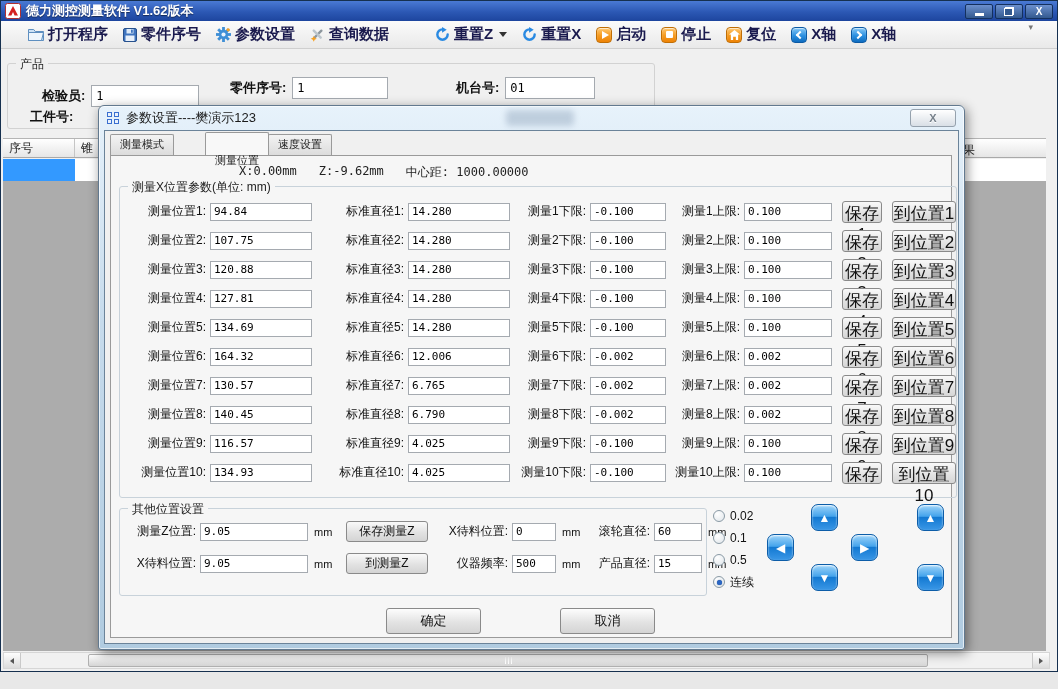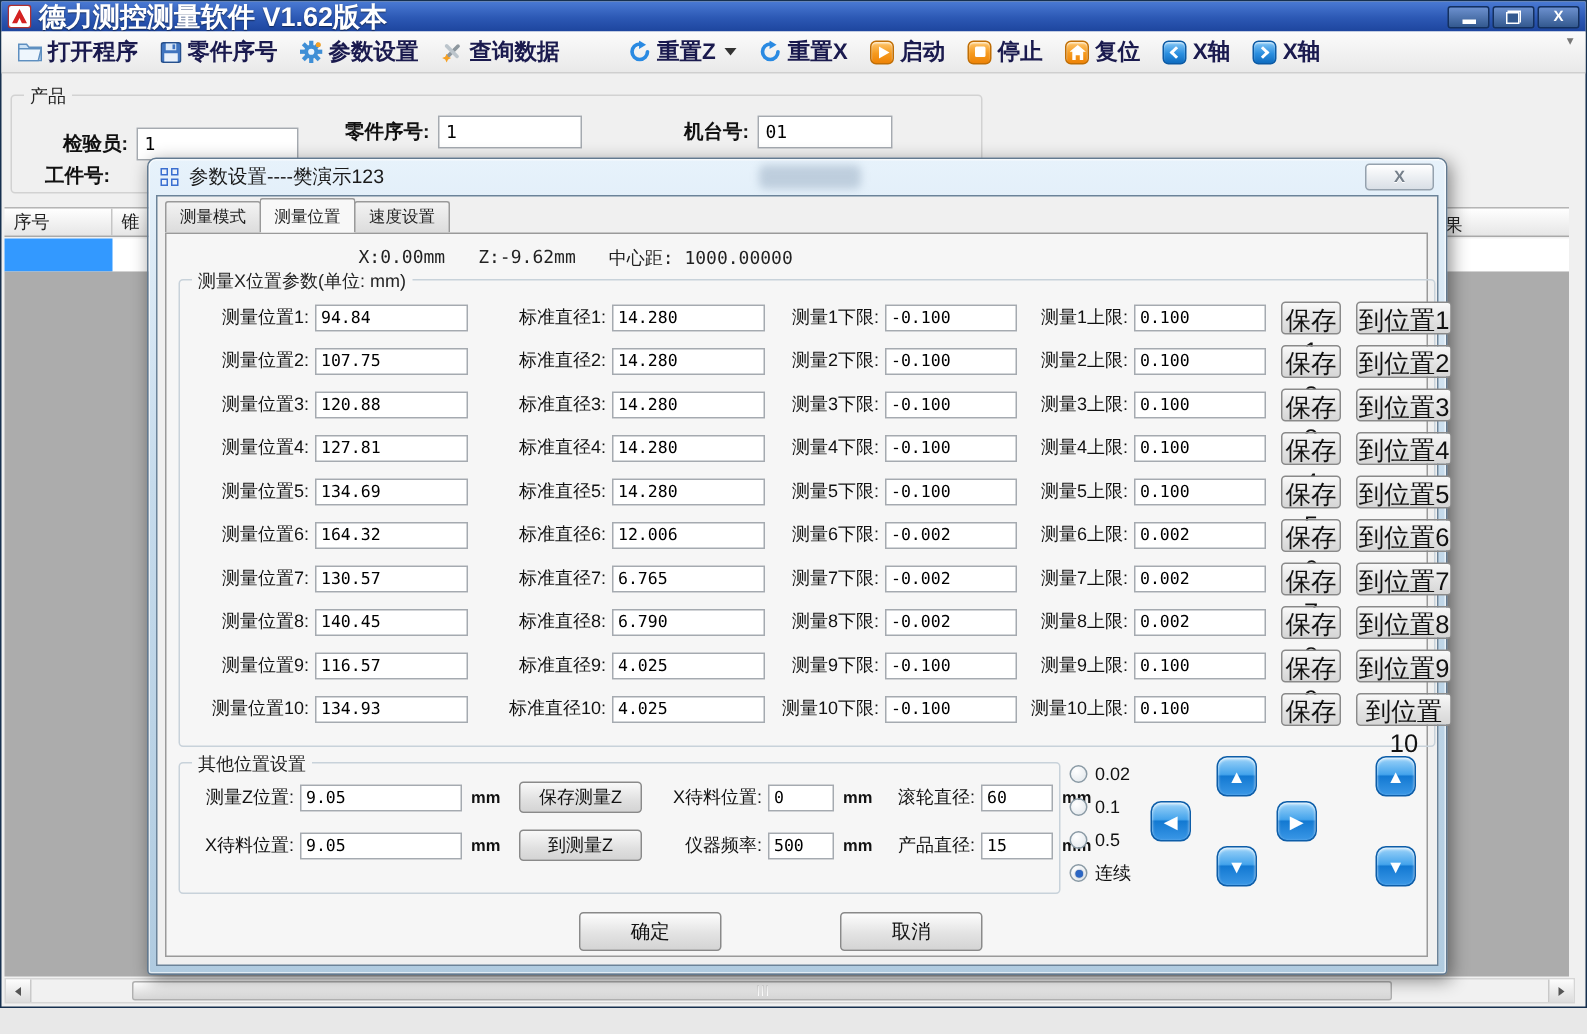--- a/index.html
+++ b/index.html
@@ -2,29 +2,29 @@
 <html><head>
 <meta charset="utf-8">
 <style>
   * { margin:0; padding:0; box-sizing:border-box; }
   html,body { width:1058px; height:689px; }
   body { font-family:"Liberation Sans","DejaVu Sans",sans-serif; background:#e8e8e8; position:relative; overflow:hidden; }
 
   
   .win { position:absolute; left:0; top:0; width:1058px; height:672px; border:1px solid #16304f; background:#f0f0f0; }
   .titlebar { position:absolute; left:0; top:0; right:0; height:20px; background:linear-gradient(180deg,#4a7ad4 0%,#2c58b4 55%,#1d459e 100%); display:flex; align-items:center; padding:0 4px; }
-  .titlebar .ttl { color:#fff; font-size:18px; font-weight:bold; margin-left:5px; text-shadow:0 1px 1px rgba(0,0,0,.5); }
+  .titlebar .ttl { color:#fff; font-size:13px; font-weight:bold; margin-left:5px; text-shadow:0 1px 1px rgba(0,0,0,.5); }
   .wctl { margin-left:auto; display:flex; gap:2px; }
   .wbtn { width:28px; height:15px; border:1px solid #14305e; border-radius:2px; background:linear-gradient(180deg,#6c90ce,#33598f); display:flex; align-items:center; justify-content:center; color:#fff; font-size:10px; font-weight:bold; }
   .minbar { width:9px; height:3px; background:#fff; margin-top:6px; }
   .rst { position:relative; width:10px; height:9px; }
   .rst::before { content:''; position:absolute; right:0; top:0; width:7px; height:6px; border:1px solid #fff; }
   .rst::after  { content:''; position:absolute; left:0; bottom:0; width:7px; height:6px; border:1px solid #fff; background:#33598f; }
 
-  .toolbar { position:absolute; left:0; top:20px; right:0; height:28px; background:linear-gradient(180deg,#fbfbfb,#e9e9e9); border-bottom:1px solid #cfcfcf; display:flex; align-items:center; padding:0 8px; gap:9px; }
+  .toolbar { position:absolute; left:0; top:20px; right:0; height:28px; background:linear-gradient(180deg,#fbfbfb,#e9e9e9); border-bottom:1px solid #cfcfcf; display:flex; align-items:center; padding:0 24px; gap:9px; }
   .titem { display:flex; align-items:center; gap:4px; font-size:15px; font-weight:bold; color:#1a1a4e; cursor:default; padding:2px 3px; white-space:nowrap; }
   .tsep { width:22px; }
   .caret { width:0; height:0; border-left:4px solid transparent; border-right:4px solid transparent; border-top:5px solid #333; margin-left:2px; }
   .osq { width:16px; height:16px; border-radius:4px; background:linear-gradient(180deg,#ffc76e 0%,#f59a1f 55%,#ee8306 100%); border:1px solid #c06e05; box-shadow:inset 0 1px 1px rgba(255,255,255,.7); display:flex; align-items:center; justify-content:center; }
   .bsq { width:16px; height:16px; border-radius:4px; background:linear-gradient(180deg,#86c8f6 0%,#2b8fe0 55%,#0f6cc0 100%); border:1px solid #0c5aa4; box-shadow:inset 0 1px 1px rgba(255,255,255,.6); display:flex; align-items:center; justify-content:center; }
   .tri-r { width:0; height:0; border-left:7px solid #fff; border-top:4px solid transparent; border-bottom:4px solid transparent; margin-left:2px; }
   .sqw { width:7px; height:7px; background:#fff; border-radius:1px; }
   .chl { width:6px; height:6px; border-left:2.5px solid #fff; border-bottom:2.5px solid #fff; transform:rotate(45deg); margin-left:2px; }
   .chr { width:6px; height:6px; border-right:2.5px solid #fff; border-top:2.5px solid #fff; transform:rotate(45deg); margin-right:2px; }
   .ovfl { margin-left:auto; color:#777; font-size:9px; align-self:flex-start; padding-top:1px; }
@@ -58,43 +58,43 @@
   .dtitle { position:absolute; left:0; top:0; right:0; height:24px; display:flex; align-items:center; padding:0 8px; }
   .dtitle .txt { font-size:13px; color:#1a1a1a; margin-left:6px; }
   .gridicon { width:13px; height:13px; display:grid; grid-template-columns:5px 5px; grid-template-rows:5px 5px; gap:2px; }
   .gridicon i { border:1.5px solid #3a6fd0; background:#eaf2fc; }
   .dclose { margin-left:auto; width:46px; height:18px; border:1px solid #95a1ad; border-radius:3px; background:linear-gradient(180deg,#ffffff,#d9dfe6); color:#76808b; font-size:11px; font-weight:bold; display:flex; align-items:center; justify-content:center; text-shadow:0 1px 0 #fff; }
   .blur-spot { position:absolute; left:407px; top:4px; width:68px; height:16px; background:#9fb2c6; opacity:.55; border-radius:4px; filter:blur(3px); }
 
   .dcontent { position:absolute; left:5px; right:5px; top:24px; bottom:5px; background:#f0f0f0; border:1px solid #6b8399; }
   .tabs { position:absolute; left:5px; top:3px; display:flex; }
   .tab { height:21px; padding:2px 9px 0; font-size:11px; color:#222; border:1px solid #9a9a9a; border-bottom:none; background:linear-gradient(180deg,#f3f3f3,#dcdcdc); margin-right:-1px; border-radius:2px 2px 0 0; }
-  .tab.active { background:#f8f8f8; height:23px; margin-top:-2px; padding-top:4px; z-index:2; position:relative; }
+  .tab.active { background:#f8f8f8; height:23px; margin-top:-2px; padding-top:20px; z-index:2; position:relative;margin-left:32px; }
   .panel { position:absolute; left:5px; right:6px; top:24px; bottom:5px; border:1px solid #9a9a9a; background:#f6f6f6; }
   .panel .glabel { background:#f6f6f6; }
 
   .statusline { position:absolute; left:128px; top:8px; font-size:12px; color:#222; font-family:"DejaVu Sans Mono",monospace; display:flex; gap:22px; }
 
   .grp1 { left:8px; top:30px; width:838px; height:312px; border-color:#c8d2da; }
   #rows { position:absolute; left:2px; top:10px; right:2px; }
   .mrow { display:flex; align-items:center; height:29px; padding-left:4px; }
   .lbl { font-size:12px; color:#111; text-align:right; white-space:nowrap; flex-shrink:0; }
   .w80{width:80px} .w84{width:82px} .w70{width:68px} .w72{width:70px}
   .g4{margin-left:4px} .g6{margin-left:4px} .g8{margin-left:8px} .g10{margin-left:10px} .g12{margin-left:10px} .g18{margin-left:10px}
   .inp { height:18px; border:1px solid #a5aab0; background:#fff; font-family:"DejaVu Sans Mono",monospace; font-size:11px; padding:0 3px; margin-left:4px; flex-shrink:0; }
-  .i104{width:102px} .i90{width:88px} .i91{width:88px}
+  .i104{width:102px} .i90{width:76px} .i91{width:88px}
   .sbtn,.gbtn { height:22px; border:1px solid #8a8a8a; border-radius:3px; background:linear-gradient(180deg,#f9f9f9,#e2e2e2 60%,#d6d6d6); font-size:17px; color:#111; flex-shrink:0; font-family:inherit; }
   .sbtn{width:40px} .gbtn{width:64px}
 
   .grp2 { left:8px; top:352px; width:588px; height:88px; border-color:#c8d2da;padding-left:40px; }
   .g2row { position:absolute; left:4px; display:flex; align-items:center; }
   .g2row.r1{top:12px} .g2row.r2{top:44px}
   .l72{width:72px} .l76{width:76px} .l62{width:62px}
   .in108{width:108px} .in44{width:44px} .in48{width:48px}
-  .unit { font-size:11px; color:#111; width:26px; margin-left:6px; flex-shrink:0;font-weight:bold; }
+  .unit { font-size:11px; color:#111; width:26px; margin-left:6px; flex-shrink:0; }
   .zbtn { width:82px; height:21px; margin-left:6px; border:1px solid #8a8a8a; border-radius:3px; background:linear-gradient(180deg,#f9f9f9,#e0e0e0 60%,#d4d4d4); font-size:12px; color:#111; flex-shrink:0; font-family:inherit; }
 
   #radios { position:absolute; left:602px; top:352px; }
   .radrow { display:flex; align-items:center; gap:5px; height:16px; margin-bottom:6px; }
   .rb { width:12px; height:12px; border-radius:50%; border:1px solid #8a9aa5; background:radial-gradient(circle at 35% 30%,#fff,#dfe5ea); position:relative; flex-shrink:0; }
   .rb.on::after { content:''; position:absolute; left:2.5px; top:2.5px; width:5px; height:5px; border-radius:50%; background:#2b66c4; box-shadow:0 0 1px #17407f; }
   .rlabel { font-size:12px; color:#111; }
 
   .pad { position:absolute; width:27px; height:27px; border-radius:7px; border:1px solid #0d5da8; background:linear-gradient(180deg,#9ed4f9 0%,#45a4ec 45%,#1379d2 50%,#3a97e6 100%); box-shadow:inset 0 1px 2px rgba(255,255,255,.9); color:#fff; font-size:12px; display:flex; align-items:center; justify-content:center; }
   .pu1{left:700px;top:348px} .pl{left:656px;top:378px} .pr{left:740px;top:378px} .pd1{left:700px;top:408px}

